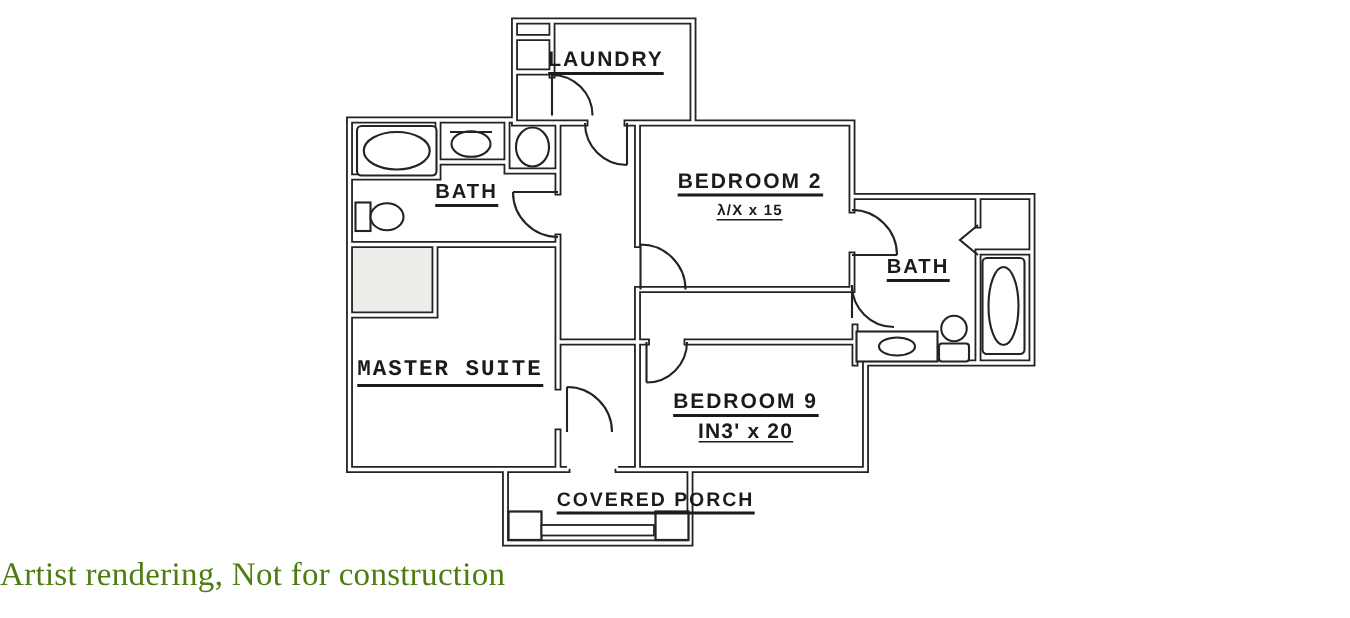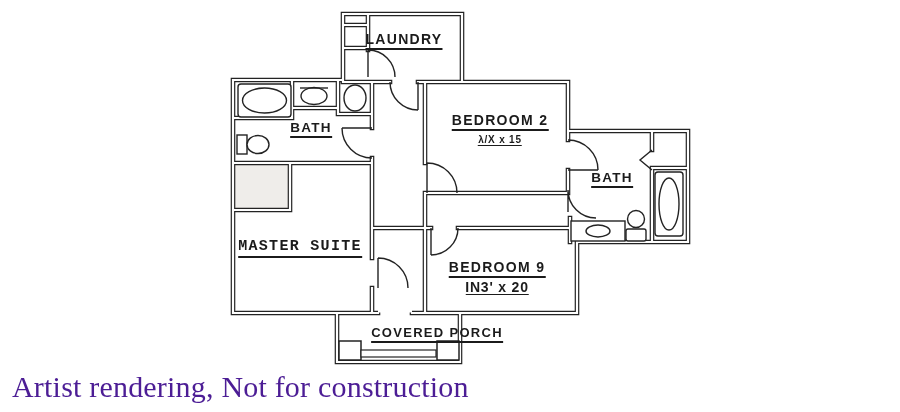--- a/index.html
+++ b/index.html
@@ -30,24 +30,24 @@
     display:inline-block;
     margin-top:2px;
     font-weight:bold;
     letter-spacing:0.8px;
     border-bottom:1.5px solid #1b1b1b;
     padding-bottom:0px;
   }
   .dim-row { display:block; }
   .caption {
     position:absolute;
-    left:12px; top:370px;
+    left:0; top:370px;
     font-family:"Liberation Serif", serif;
-    font-size:30px;
-    color:#4c1d95;
+    font-size:22px;
+    color:#4d7c0f;
     letter-spacing:0.2px;
     white-space:nowrap;
   }
 </style>
 </head>
 <body>
 
 <div class="stage">
 
   <svg class="plan-svg" width="900" height="366" viewBox="0 0 900 366">

